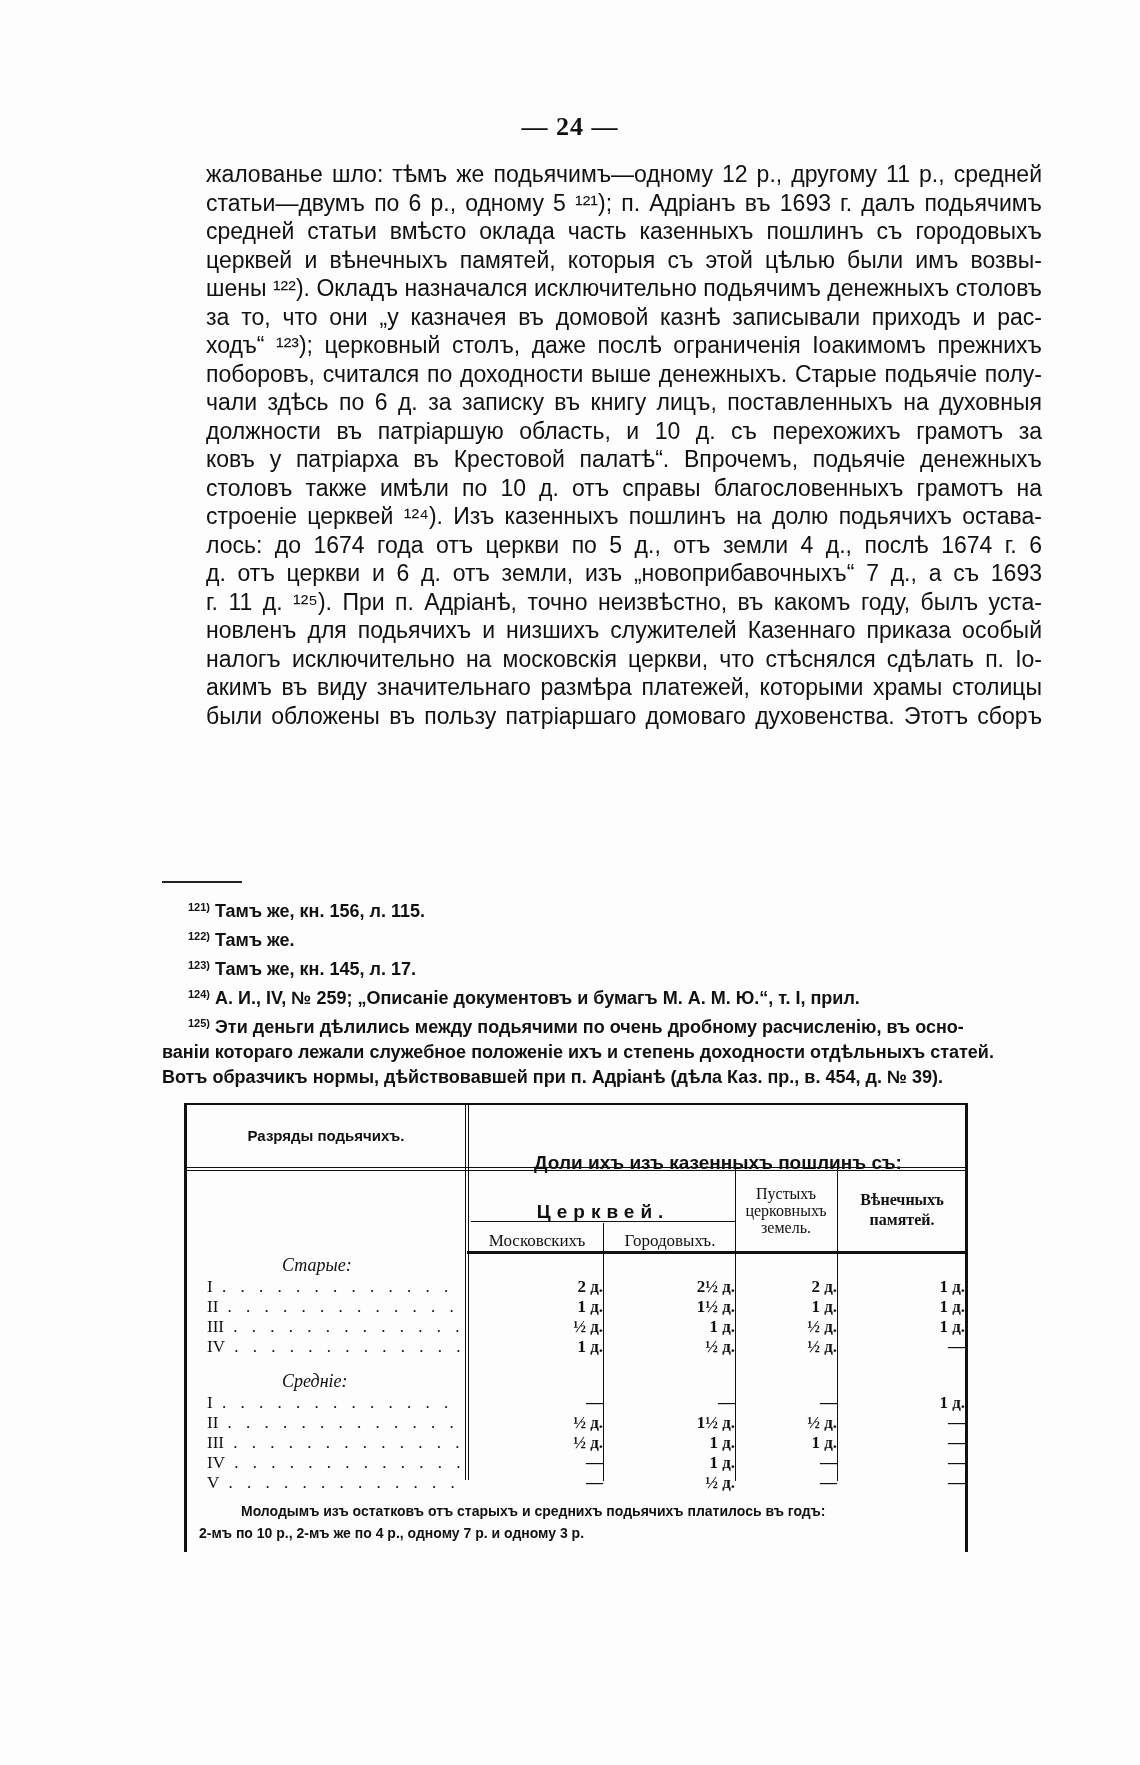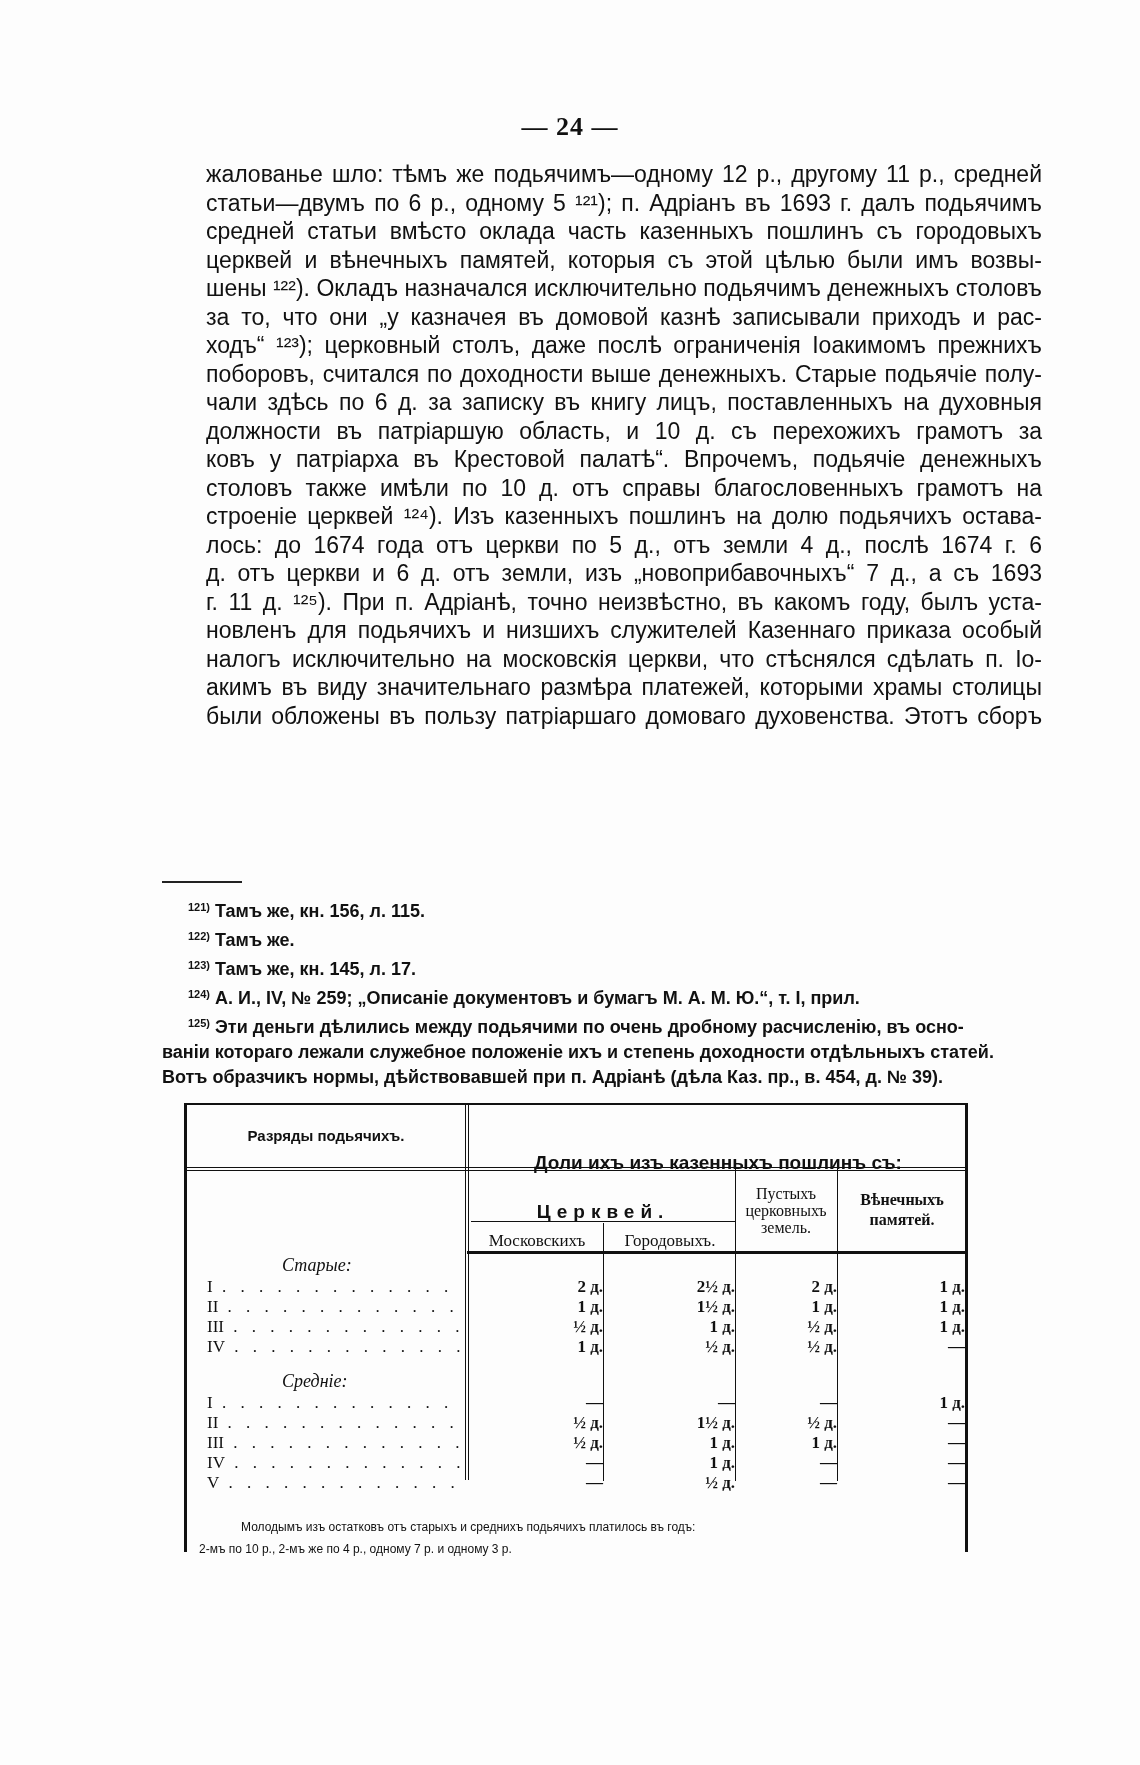--- a/index.html
+++ b/index.html
@@ -62,22 +62,22 @@
   .col-h-wed { position:absolute; left:652px; top:64px; width:126px; height:82px; display:flex; align-items:center; justify-content:center; text-align:center; font-size:16px; line-height:20px; font-weight:bold; font-family:"Liberation Serif", serif;}
   .thick-h { position:absolute; left:280px; top:146px; width:498px; border-top:3px solid #111; }
   .vline { position:absolute; border-left:1.5px solid #111; }
   .rows { position:absolute; left:0; top:150px; width:778px; font-size:17px; font-family:"Liberation Serif", serif; }
   .row { position:absolute; left:0; width:778px; height:20px; }
   .row .label { position:absolute; left:20px; width:255px; overflow:hidden; white-space:nowrap; }
   .row .label .dots { letter-spacing:5px; }
   .row .cell { position:absolute; text-align:right; font-weight:bold; }
   .group-label { position:absolute; left:95px; font-size:18px;font-style:italic; }
   .note {
-    position:absolute; left:12px; top:411px; width:760px;
-    font-size:12px; line-height:22px; font-weight:normal;
+    position:absolute; left:12px; top:395px; width:760px;
+    font-size:14px; line-height:22px; font-weight:bold;
     font-family:"Liberation Sans Narrow","Liberation Sans", sans-serif;
   }
   .note .l1 { display:block; padding-left:42px; white-space:nowrap; }
   .note .l2 { display:block; white-space:nowrap; }
 </style>
 </head>
 <body>
 
 <div class="page-number">— 24 —</div>
 

